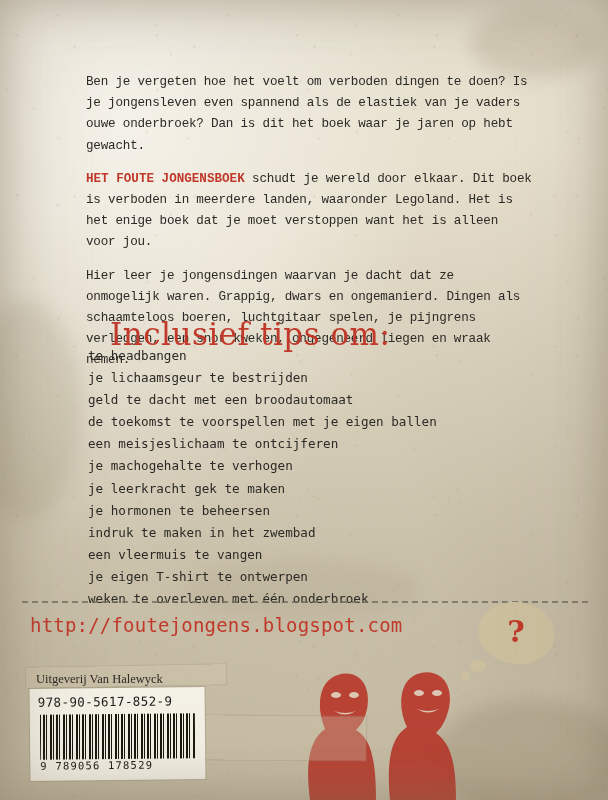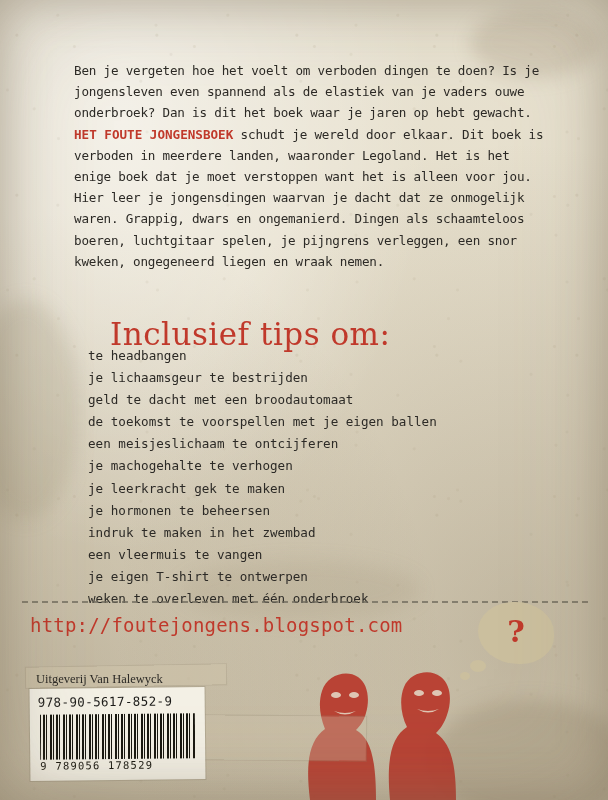--- a/index.html
+++ b/index.html
@@ -56,21 +56,21 @@
   .body-text {
     position: absolute;
     left: 74px;
     top: 60px;
     width: 470px;
     font-size: 12.6px;
     line-height: 21.2px;
     color: #2c2a26;
     letter-spacing: -0.2px;
   }
-  .body-text p { margin: 0; }
+  .body-text p { margin: 12px; font-family: Liberation Mono, monospace; }
   .title-inline {
     color: #c0392b;
     font-weight: bold;
     letter-spacing: 0px;
   }
 
   .inclusief {
     position: absolute;
     left: 110px;
     top: 316px;

